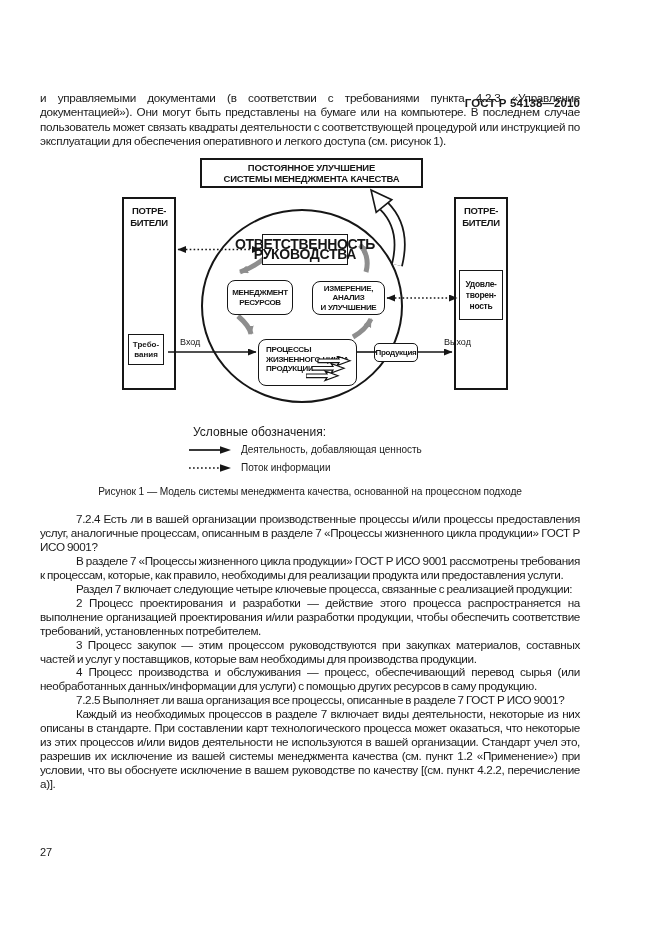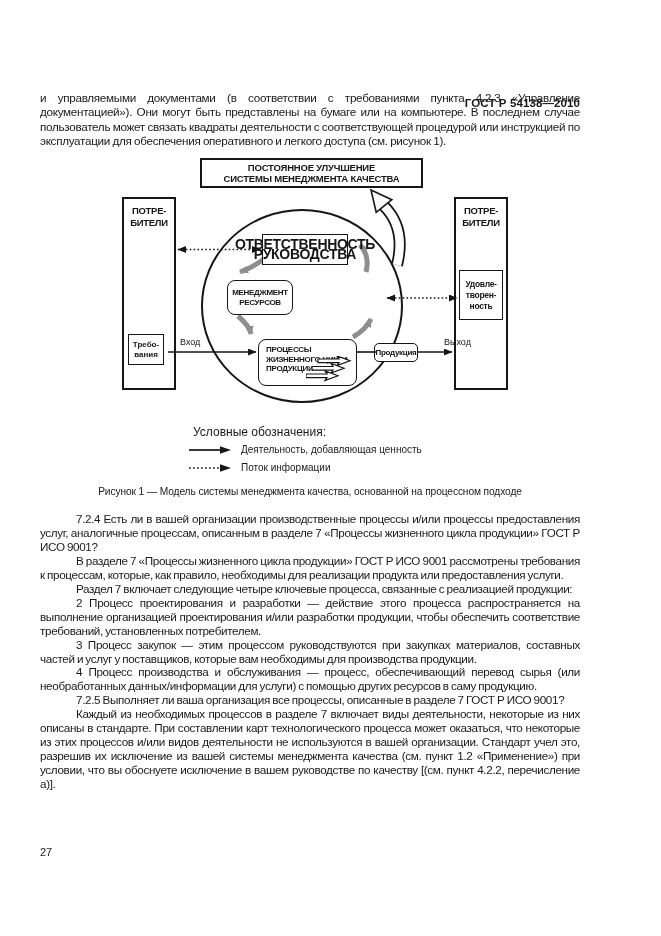--- a/index.html
+++ b/index.html
@@ -91,20 +91,23 @@
     <div class="dbox b-top">ПОСТОЯННОЕ УЛУЧШЕНИЕ
 СИСТЕМЫ МЕНЕДЖМЕНТА КАЧЕСТВА</div>
     <div class="dbox b-cons-l">ПОТРЕ-
 БИТЕЛИ</div>
     <div class="dbox b-cons-r">ПОТРЕ-
 БИТЕЛИ</div>
     <div class="dbox b-otv">ОТВЕТСТВЕННОСТЬ
 РУКОВОДСТВА</div>
     <div class="dbox b-men">МЕНЕДЖМЕНТ
 РЕСУРСОВ</div>
+    <div class="dbox b-izm">ИЗМЕРЕНИЕ,
+АНАЛИЗ
+И УЛУЧШЕНИЕ</div>
     <div class="dbox b-proc">
       <span>ПРОЦЕССЫ
 ЖИЗНЕННОГО ЦИКЛА
 ПРОДУКЦИИ</span>
       <svg class="stack" width="46" height="26" viewBox="0 0 46 26">
         <g fill="#ffffff" stroke="#161616" stroke-width="1.2">
           <path transform="translate(12,0)" d="M0,3 L21,3 L19,0 L32,4.8 L19,9.6 L21,6.6 L0,6.6 Z"></path>
           <path transform="translate(6,7.5)" d="M0,3 L21,3 L19,0 L32,4.8 L19,9.6 L21,6.6 L0,6.6 Z"></path>
           <path transform="translate(0,15)" d="M0,3 L21,3 L19,0 L32,4.8 L19,9.6 L21,6.6 L0,6.6 Z"></path>
         </g>

